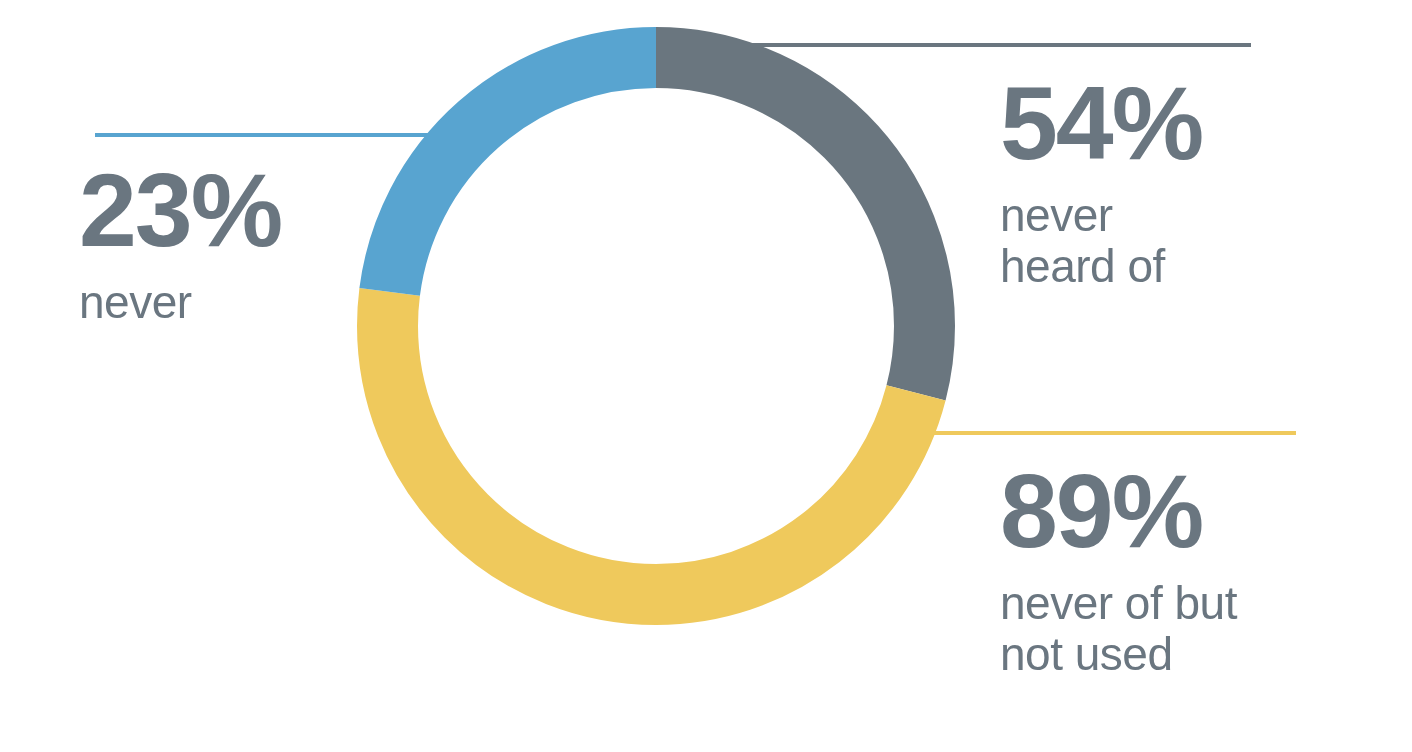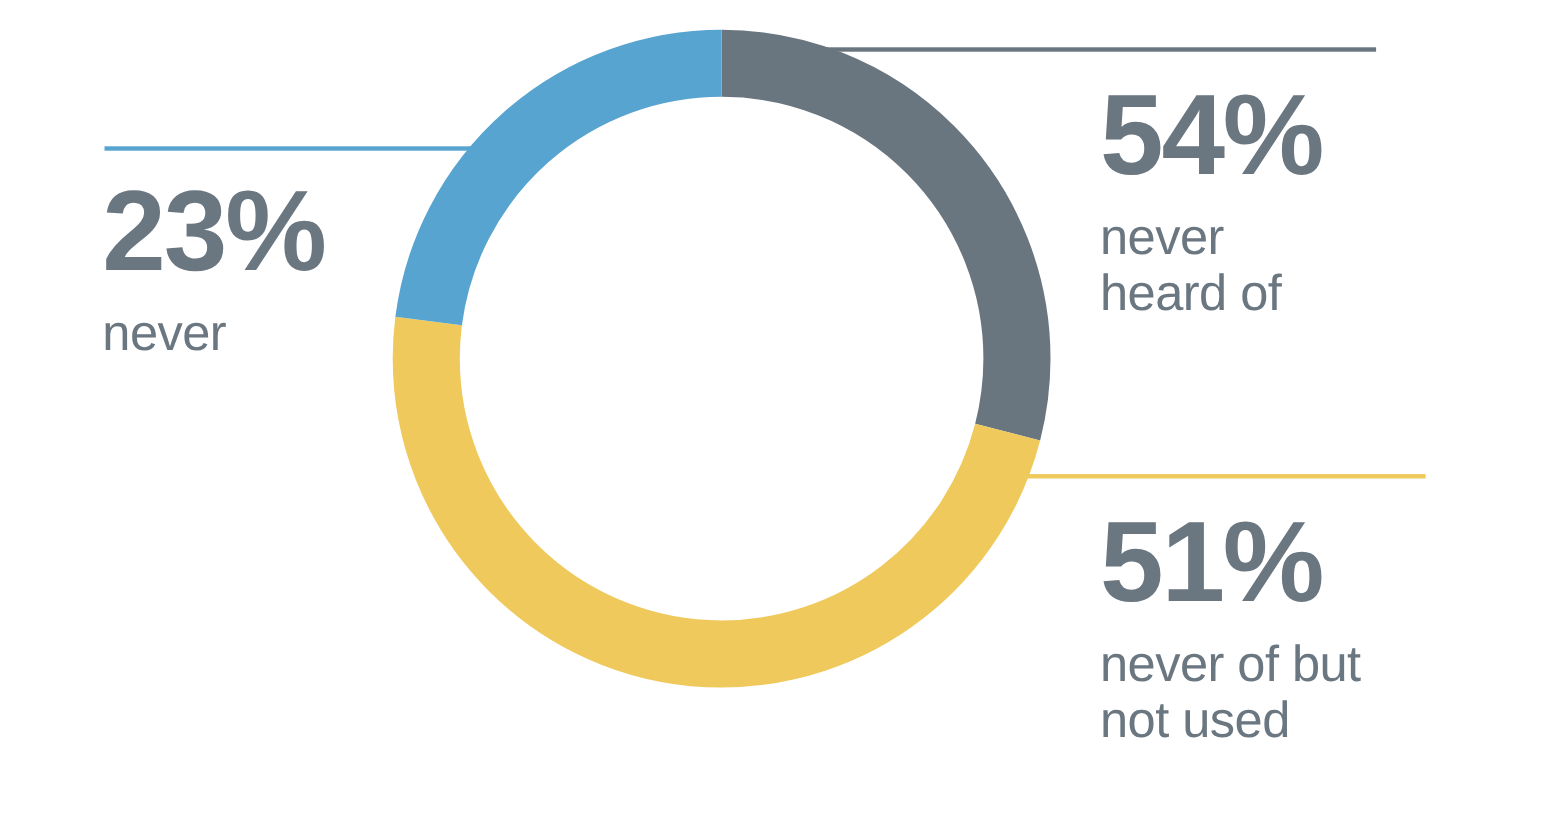--- a/index.html
+++ b/index.html
@@ -51,21 +51,21 @@
     font-size: 46px;
     line-height: 1.12;
     letter-spacing: -0.5px;
     color: #6A7680;
     white-space: pre-line;
     margin-top: 18px;
   }
 
   
   #callout-used {
-    left: 93px;
+    left: 79px;
     top: 163px;
     text-align: left;
   }
 
   #callout-never-heard {
     left: 1000px;
     top: 76px;
     text-align: left;
   }
 
@@ -107,18 +107,18 @@
     <div class="callout-label">never</div>
   </div>
 
   <div class="callout" id="callout-never-heard">
     <div class="callout-value">54%</div>
     <div class="callout-label">never
 heard of</div>
   </div>
 
   <div class="callout" id="callout-heard-not-used">
-    <div class="callout-value">51%</div>
+    <div class="callout-value">89%</div>
     <div class="callout-label">never of but
 not used</div>
   </div>
 
 </div>
 
 </body></html>

